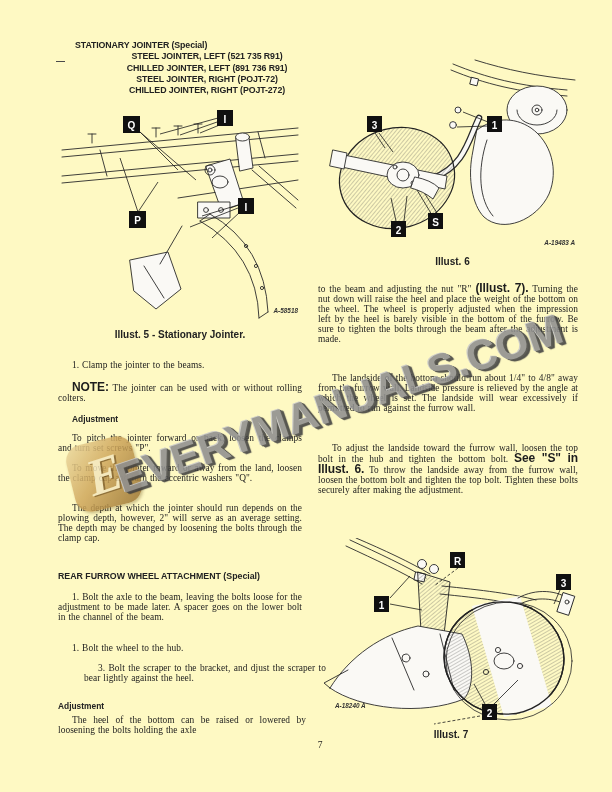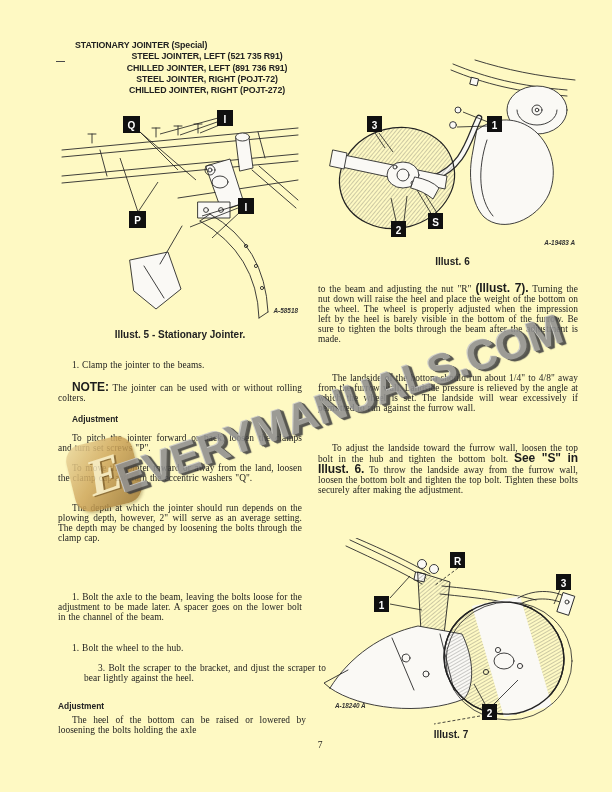--- a/index.html
+++ b/index.html
@@ -129,20 +129,21 @@
   <div class="abs body-text" style="left:58px;top:382px;width:244px;text-indent:14px;">
     <span class="inline-sans">NOTE:</span><span>  The jointer can be used with or without rolling colters.</span>
   </div>
 
   <div class="abs subhead" style="left:72px;top:414px;">Adjustment</div>
 
   <div class="abs body-text indent" style="left:58px;top:433px;width:244px;">To pitch the jointer forward or back, loosen the clamps and turn set screws "P".</div>
   <div class="abs body-text indent" style="left:58px;top:463px;width:244px;">To move the jointer toward or away from the land, loosen the clamp cap and turn the eccentric washers "Q".</div>
   <div class="abs body-text indent" style="left:58px;top:503px;width:244px;">The depth at which the jointer should run depends on the plowing depth, however, 2" will serve as an average setting.  The depth may be changed by loosening the bolts through the clamp cap.</div>
 
+  <div class="abs subhead" style="left:58px;top:571px;font-size:8.8px;">REAR FURROW WHEEL ATTACHMENT (Special)</div>
 
   <div class="abs body-text indent" style="left:58px;top:592px;width:244px;">1.  Bolt the axle to the beam, leaving the bolts loose for the adjustment to be made later.  A spacer goes on the lower bolt in the channel of the beam.</div>
   <div class="abs body-text indent" style="left:58px;top:643px;width:244px;">1.  Bolt the wheel to the hub.</div>
   <div class="abs body-text indent" style="left:60px;top:663px;width:242px;margin-left:24px;">3.  Bolt the scraper to the bracket, and djust the scraper to bear lightly against the heel.</div>
 
   <div class="abs subhead" style="left:58px;top:701px;">Adjustment</div>
   <div class="abs body-text indent" style="left:58px;top:715px;width:248px;">The heel of the bottom can be raised or lowered by loosening the bolts holding the axle</div>
 
   <div class="abs pagenum" style="left:300px;top:740px;width:40px;">7</div>
 

